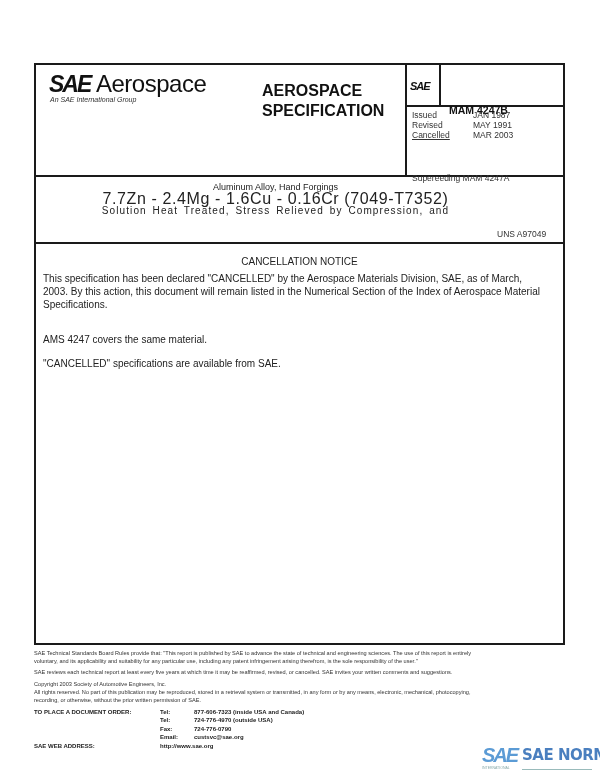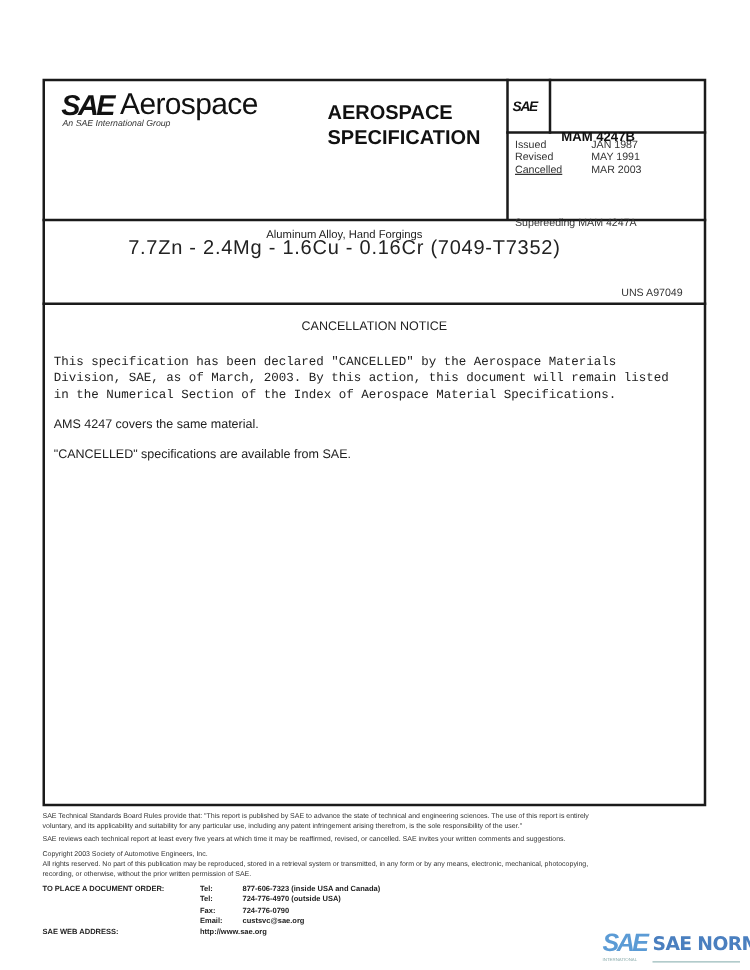--- a/index.html
+++ b/index.html
@@ -79,25 +79,26 @@
 <div class="date-val" style="top:110px;text-align:center;">JAN 1987</div>
 <div class="date-lbl" style="top:120px;">Revised</div>
 <div class="date-val" style="top:120px;">MAY 1991</div>
 <div class="date-lbl" style="top:130px;text-decoration:underline;">Cancelled</div>
 <div class="date-val" style="top:130px;">MAR 2003</div>
 <div class="superseding">Supereeding MAM 4247A</div>
 
 <div class="title-block">
   <div class="t1">Aluminum Alloy, Hand Forgings</div>
   <div class="t2">7.7Zn - 2.4Mg - 1.6Cu - 0.16Cr (7049-T7352)</div>
+  <div class="t3">Solution Heat Treated, Stress Relieved by Compression, and</div>
 </div>
 <div class="uns">UNS A97049</div>
 
 <div class="cn-title">CANCELLATION NOTICE</div>
-<div class="para" style="top:284px;font-family:Liberation Mono, monospace;">This specification has been declared "CANCELLED" by the Aerospace Materials Division, SAE, as of March, 2003. By this action, this document will remain listed in the Numerical Section of the Index of Aerospace Material Specifications.</div>
+<div class="para" style="top:272px;">This specification has been declared "CANCELLED" by the Aerospace Materials Division, SAE, as of March, 2003. By this action, this document will remain listed in the Numerical Section of the Index of Aerospace Material Specifications.</div>
 <div class="para" style="top:333px;">AMS 4247 covers the same material.</div>
 <div class="para" style="top:357px;">"CANCELLED" specifications are available from SAE.</div>
 
 <div class="fine" style="top:650px;">SAE Technical Standards Board Rules provide that: "This report is published by SAE to advance the state of technical and engineering sciences. The use of this report is entirely</div>
 <div class="fine" style="top:658px;">voluntary, and its applicability and suitability for any particular use, including any patent infringement arising therefrom, is the sole responsibility of the user."</div>
 <div class="fine" style="top:669px;">SAE reviews each technical report at least every five years at which time it may be reaffirmed, revised, or cancelled. SAE invites your written comments and suggestions.</div>
 <div class="fine" style="top:681px;">Copyright 2003 Society of Automotive Engineers, Inc.</div>
 <div class="fine" style="top:689px;">All rights reserved. No part of this publication may be reproduced, stored in a retrieval system or transmitted, in any form or by any means, electronic, mechanical, photocopying,</div>
 <div class="fine" style="top:697px;">recording, or otherwise, without the prior written permission of SAE.</div>
 

